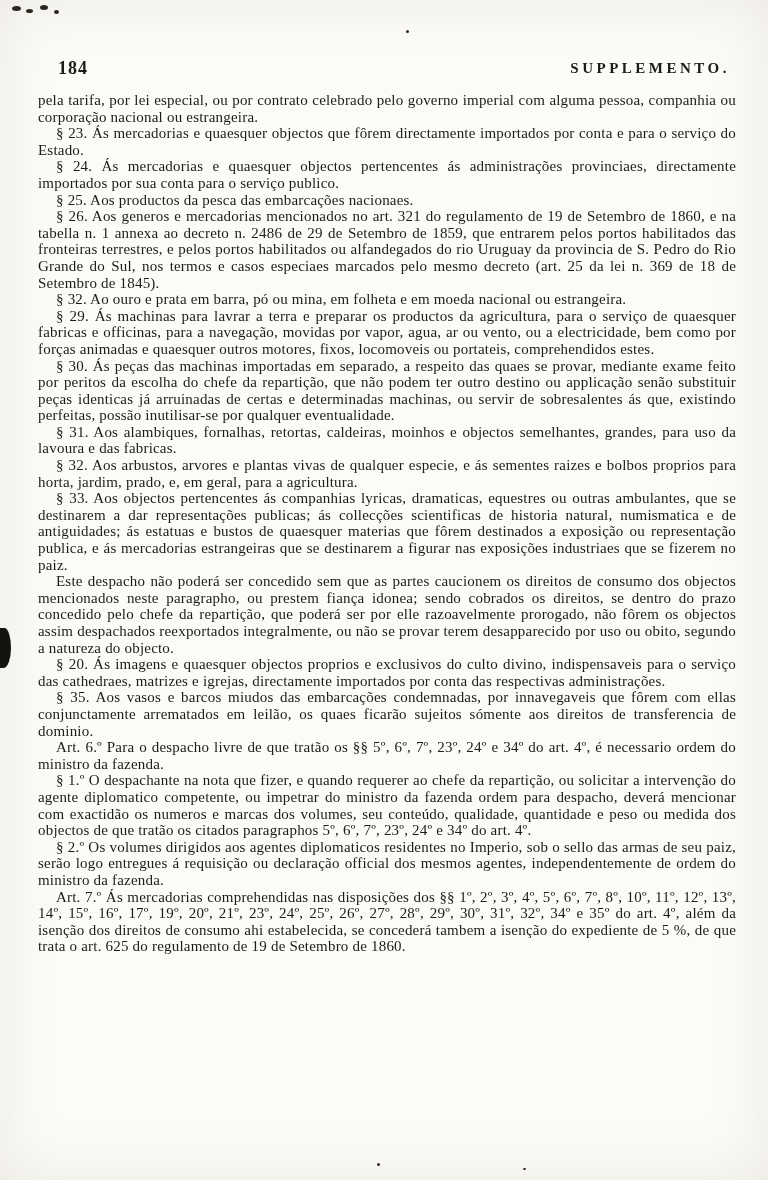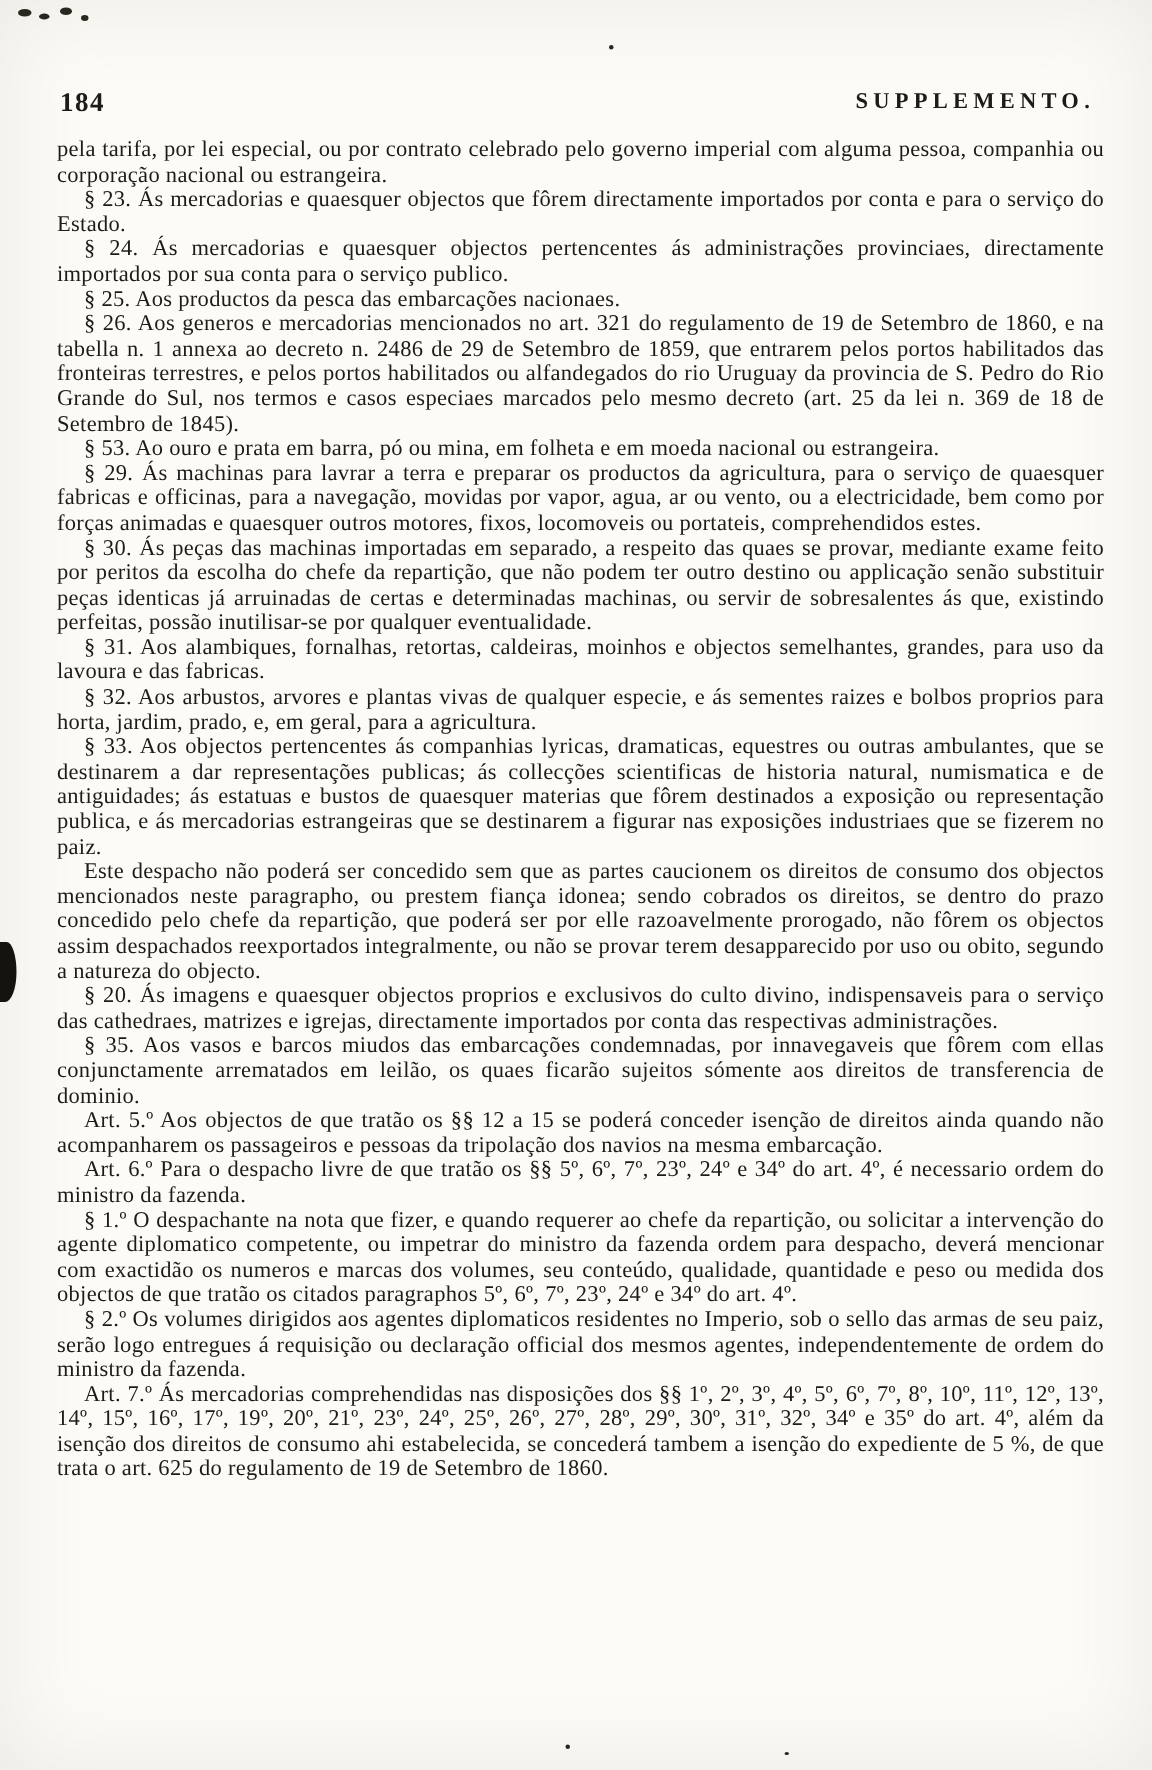--- a/index.html
+++ b/index.html
@@ -18,21 +18,21 @@
     overflow: hidden;
     box-shadow: inset 0 0 60px rgba(120,110,90,0.12);
   }
   .page-head {
     position: relative;
     height: 24px;
     margin: 58px 38px 10px 38px;
   }
   .page-number {
     position: absolute;
-    left: 2px;
+    left: 20px;
     top: 0;
     font-weight: bold;
     font-size: 18px;
     letter-spacing: 1px;
   }
   .running-title {
     position: absolute;
     left: 0;
     right: 0;
     top: 2px;
@@ -95,30 +95,29 @@
     <span class="page-number">184</span>
     <span class="running-title">SUPPLEMENTO.</span>
   </div>
 
   <div class="body-text">
     <p class="cont">pela tarifa, por lei especial, ou por contrato celebrado pelo governo imperial com alguma pessoa, companhia ou corporação nacional ou estrangeira.</p>
     <p>§ 23. Ás mercadorias e quaesquer objectos que fôrem directamente importados por conta e para o serviço do Estado.</p>
     <p>§ 24. Ás mercadorias e quaesquer objectos pertencentes ás administrações provinciaes, directamente importados por sua conta para o serviço publico.</p>
     <p>§ 25. Aos productos da pesca das embarcações nacionaes.</p>
     <p>§ 26. Aos generos e mercadorias mencionados no art. 321 do regulamento de 19 de Setembro de 1860, e na tabella n. 1 annexa ao decreto n. 2486 de 29 de Setembro de 1859, que entrarem pelos portos habilitados das fronteiras terrestres, e pelos portos habilitados ou alfandegados do rio Uruguay da provincia de S. Pedro do Rio Grande do Sul, nos termos e casos especiaes marcados pelo mesmo decreto (art. 25 da lei n. 369 de 18 de Setembro de 1845).</p>
-    <p>§ 53. Ao ouro e prata em barra, pó ou mina, em folheta e em moeda nacional ou estrangeira.</p>
+    <p>§ 32. Ao ouro e prata em barra, pó ou mina, em folheta e em moeda nacional ou estrangeira.</p>
     <p>§ 29. Ás machinas para lavrar a terra e preparar os productos da agricultura, para o serviço de quaesquer fabricas e officinas, para a navegação, movidas por vapor, agua, ar ou vento, ou a electricidade, bem como por forças animadas e quaesquer outros motores, fixos, locomoveis ou portateis, comprehendidos estes.</p>
     <p>§ 30. Ás peças das machinas importadas em separado, a respeito das quaes se provar, mediante exame feito por peritos da escolha do chefe da repartição, que não podem ter outro destino ou applicação senão substituir peças identicas já arruinadas de certas e determinadas machinas, ou servir de sobresalentes ás que, existindo perfeitas, possão inutilisar-se por qualquer eventualidade.</p>
     <p>§ 31. Aos alambiques, fornalhas, retortas, caldeiras, moinhos e objectos semelhantes, grandes, para uso da lavoura e das fabricas.</p>
     <p>§ 32. Aos arbustos, arvores e plantas vivas de qualquer especie, e ás sementes raizes e bolbos proprios para horta, jardim, prado, e, em geral, para a agricultura.</p>
     <p>§ 33. Aos objectos pertencentes ás companhias lyricas, dramaticas, equestres ou outras ambulantes, que se destinarem a dar representações publicas; ás collecções scientificas de historia natural, numismatica e de antiguidades; ás estatuas e bustos de quaesquer materias que fôrem destinados a exposição ou representação publica, e ás mercadorias estrangeiras que se destinarem a figurar nas exposições industriaes que se fizerem no paiz.</p>
     <p>Este despacho não poderá ser concedido sem que as partes caucionem os direitos de consumo dos objectos mencionados neste paragrapho, ou prestem fiança idonea; sendo cobrados os direitos, se dentro do prazo concedido pelo chefe da repartição, que poderá ser por elle razoavelmente prorogado, não fôrem os objectos assim despachados reexportados integralmente, ou não se provar terem desapparecido por uso ou obito, segundo a natureza do objecto.</p>
     <p>§ 20. Ás imagens e quaesquer objectos proprios e exclusivos do culto divino, indispensaveis para o serviço das cathedraes, matrizes e igrejas, directamente importados por conta das respectivas administrações.</p>
     <p>§ 35. Aos vasos e barcos miudos das embarcações condemnadas, por innavegaveis que fôrem com ellas conjunctamente arrematados em leilão, os quaes ficarão sujeitos sómente aos direitos de transferencia de dominio.</p>
-    <p>Art. 5.º Aos objectos de que tratão os §§ 12 a 15 se poderá conceder isenção de direitos ainda quando não acompanharem os passageiros e pessoas da tripolação dos navios na mesma embarcação.</p>
     <p>Art. 6.º Para o despacho livre de que tratão os §§ 5º, 6º, 7º, 23º, 24º e 34º do art. 4º, é necessario ordem do ministro da fazenda.</p>
     <p>§ 1.º O despachante na nota que fizer, e quando requerer ao chefe da repartição, ou solicitar a intervenção do agente diplomatico competente, ou impetrar do ministro da fazenda ordem para despacho, deverá mencionar com exactidão os numeros e marcas dos volumes, seu conteúdo, qualidade, quantidade e peso ou medida dos objectos de que tratão os citados paragraphos 5º, 6º, 7º, 23º, 24º e 34º do art. 4º.</p>
     <p>§ 2.º Os volumes dirigidos aos agentes diplomaticos residentes no Imperio, sob o sello das armas de seu paiz, serão logo entregues á requisição ou declaração official dos mesmos agentes, independentemente de ordem do ministro da fazenda.</p>
     <p>Art. 7.º Ás mercadorias comprehendidas nas disposições dos §§ 1º, 2º, 3º, 4º, 5º, 6º, 7º, 8º, 10º, 11º, 12º, 13º, 14º, 15º, 16º, 17º, 19º, 20º, 21º, 23º, 24º, 25º, 26º, 27º, 28º, 29º, 30º, 31º, 32º, 34º e 35º do art. 4º, além da isenção dos direitos de consumo ahi estabelecida, se concederá tambem a isenção do expediente de 5 %, de que trata o art. 625 do regulamento de 19 de Setembro de 1860.</p>
   </div>
 
   <div class="ink-blot"></div>
 
 </div>
 

